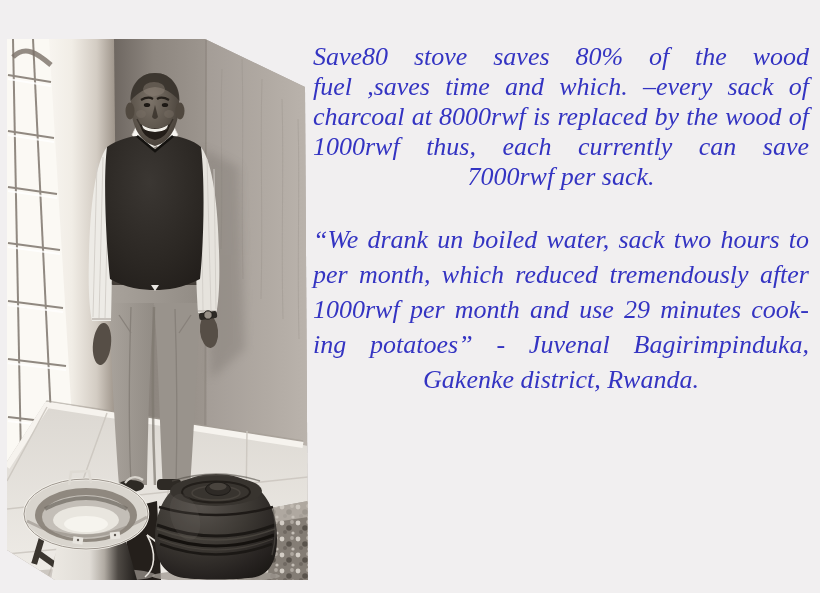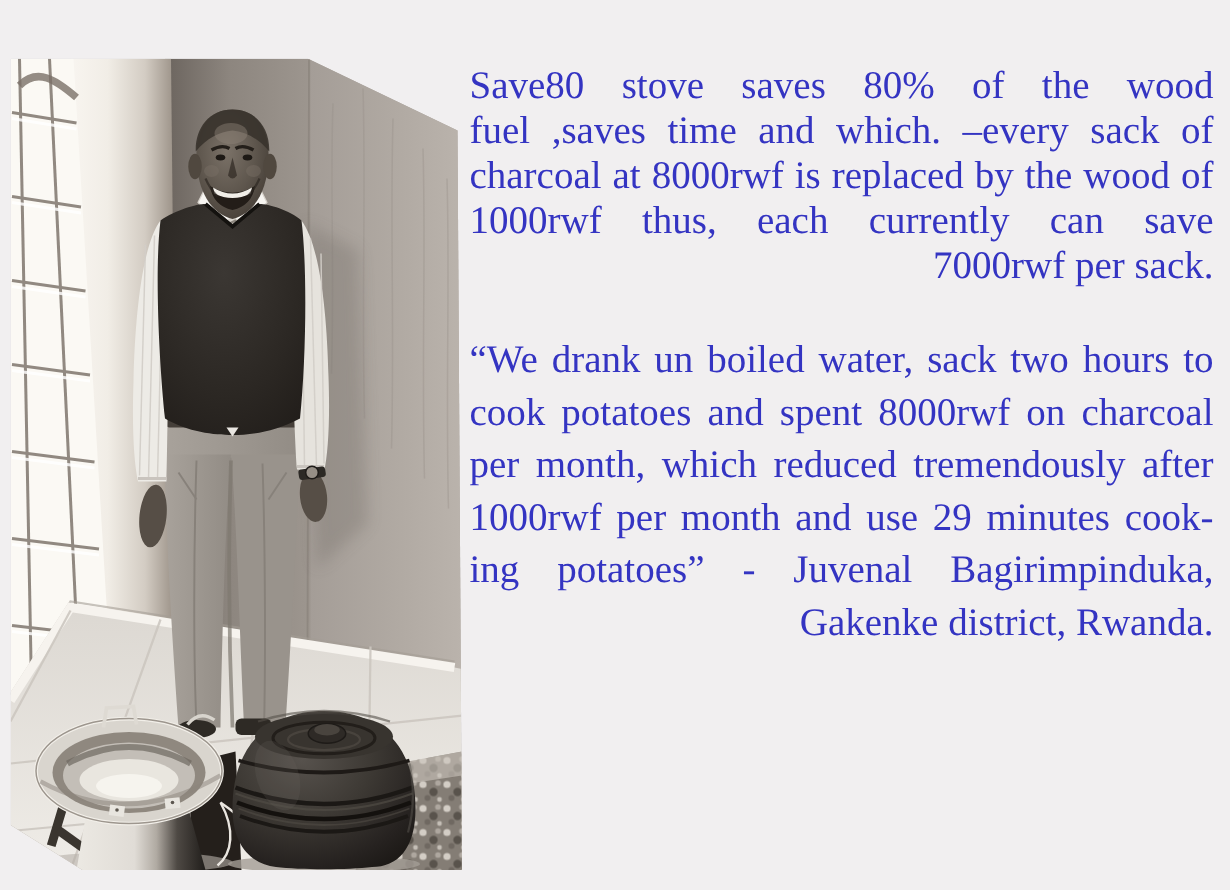--- a/index.html
+++ b/index.html
@@ -16,21 +16,21 @@
   }
   .photo svg{display:block;width:301px;height:541px;}
   
   .textcol{
     position:absolute;left:313px;top:42px;width:496px;
     color:#3434c2;
     font-size:26px;
   }
   .para1{line-height:30px;}
   .para2{line-height:35px;margin-top:30px;}
-  .ln{white-space:nowrap;text-align:right;}
+  .ln{white-space:nowrap;text-align:center;}
   .ln.j{text-align:justify;text-align-last:justify;-moz-text-align-last:justify;}
 </style>
 </head>
 <body style="background: rgb(241, 239, 240);">
 
 <div class="stage">
 
   <div class="photo">
     <svg viewBox="0 0 301 541" xmlns="http://www.w3.org/2000/svg">
       <defs>
@@ -284,31 +284,30 @@
           <path d="M153,505 Q209,526 265,505" stroke="#1b1815" stroke-width="2.5"></path>
           <path d="M150,490 Q209,512 268,490" stroke="#504b45" stroke-width="1.4" opacity="0.7"></path>
           <path d="M152,500 Q209,522 266,500" stroke="#504b45" stroke-width="1.2" opacity="0.6"></path>
         </g>
         <ellipse cx="178" cy="478" rx="14" ry="24" fill="#6e6862" opacity="0.18" transform="rotate(-18 178 478)"></ellipse>
         <path d="M266,470 Q271,494 265,516" stroke="#5a5550" stroke-width="1.5" fill="none" opacity="0.5"></path>
       </g>
     </svg>
   </div>
 
-  <div class="textcol" style="color: rgb(52, 52, 194);">
+  <div class="textcol" style="color: rgb(52, 52, 194); font-style: italic;">
     <div class="para1">
       <div class="ln j">Save80 stove saves 80% of the wood</div>
       <div class="ln j">fuel ,saves time and which. –every sack of</div>
       <div class="ln j">charcoal at 8000rwf is replaced by the wood of</div>
       <div class="ln j">1000rwf thus, each currently can save</div>
       <div class="ln">7000rwf per sack.</div>
     </div>
     <div class="para2">
       <div class="ln j">“We drank un boiled water, sack two hours to</div>
-      <div class="ln j">cook potatoes and spent 8000rwf on charcoal</div>
       <div class="ln j">per month, which reduced tremendously after</div>
       <div class="ln j">1000rwf per month and use 29 minutes cook-</div>
       <div class="ln j">ing potatoes” - Juvenal Bagirimpinduka,</div>
       <div class="ln">Gakenke district, Rwanda.</div>
     </div>
   </div>
 
 </div>
 
 </body></html>

